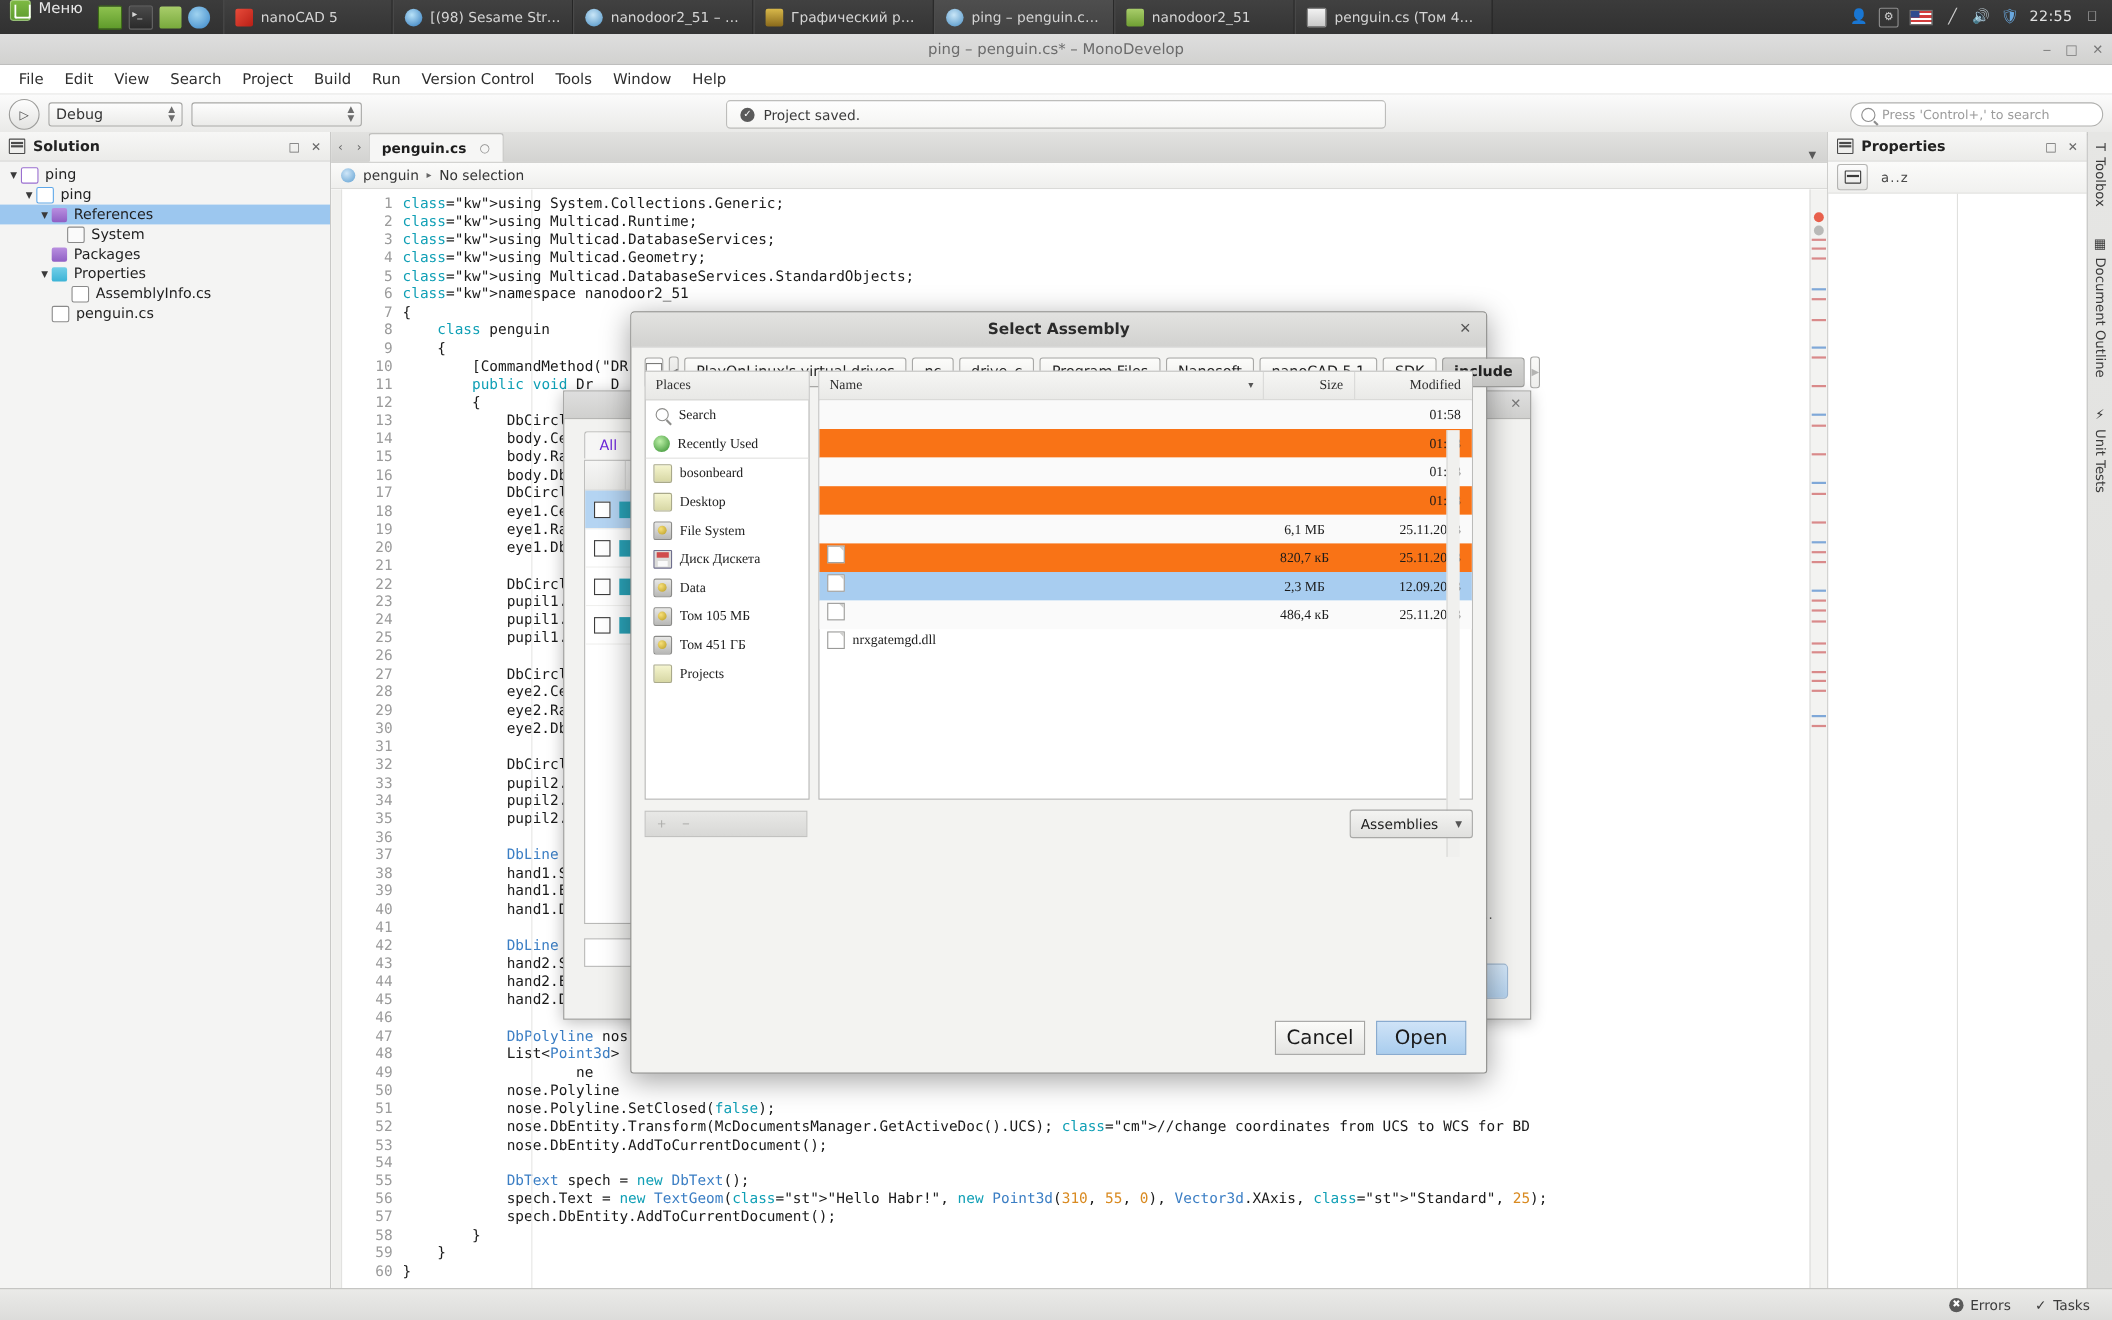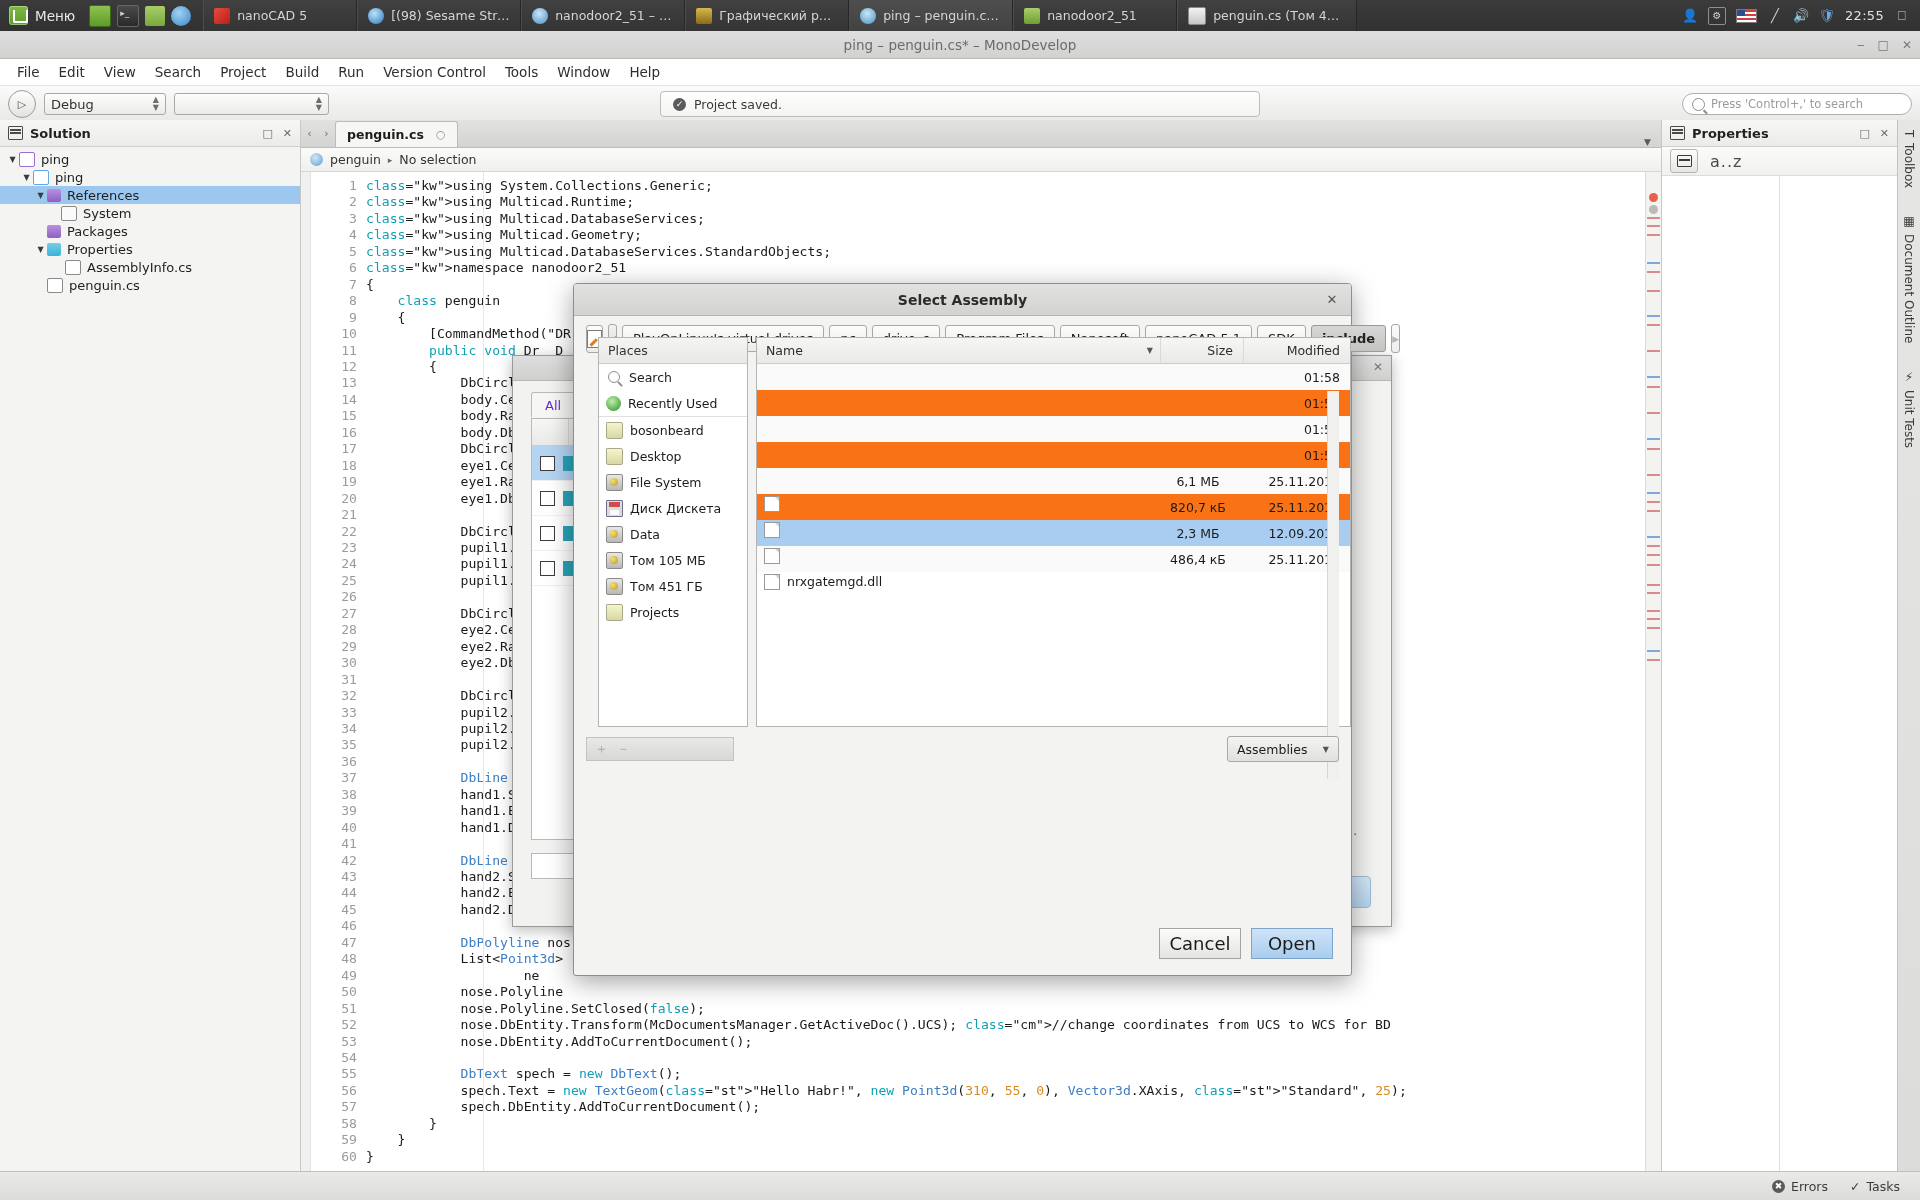--- a/index.html
+++ b/index.html
@@ -9,21 +9,21 @@
     font-size:13px;color:#2b2b2b;background:#d7d7d5;
     position:relative;
   }
   
   #taskbar{
     position:absolute;left:0;top:0;width:1920px;height:31px;
     background:linear-gradient(#3b3b3b,#313131);
     border-bottom:1px solid #1e1e1e;
     display:flex;align-items:center;color:#dcdcdc;font-size:13px;
   }
-  .tb-menu{display:flex;align-items:center;gap:7px;padding:0 9px;height:31px;}
+  .tb-menu{display:flex;gap:7px;padding:0 9px;height:31px;}
   .tb-menu .mint{
     width:19px;height:19px;border-radius:3px;
     background:linear-gradient(#7fba44,#5d9b2e);
     position:relative;flex:0 0 auto;
     box-shadow:inset 0 0 0 1px rgba(255,255,255,.35);
   }
   .tb-menu .mint:after{
     content:"";position:absolute;left:4px;top:4px;width:11px;height:11px;
     border:2px solid #fff;border-top:none;border-radius:0 0 2px 2px;
   }
@@ -164,21 +164,21 @@
   .mkdot{position:absolute;left:3px;width:9px;height:9px;border-radius:50%;}
 
   
   #proppad{width:235px;background:#fff;border-left:1px solid #c9c9c7;display:flex;flex-direction:column;}
   #proptoolbar{height:28px;background:linear-gradient(#fbfbfa,#f1f1ef);border-bottom:1px solid #dcdcda;
     display:flex;align-items:center;gap:12px;padding:0 8px;}
   .pbtn{width:26px;height:22px;border:1px solid #b4b4b2;border-radius:3px;
         background:linear-gradient(#fdfdfd,#e6e6e4);display:flex;align-items:center;justify-content:center;}
   .pbtn .g{width:13px;height:10px;border:1.4px solid #3a3a3a;border-radius:1px;position:relative;}
   .pbtn .g:after{content:"";position:absolute;left:1px;right:1px;top:3.2px;height:1.4px;background:#3a3a3a;}
-  #propaz{font-size:16px;color:#4a4a4a;letter-spacing:1px;}
+  #propaz{font-size:12px;color:#4a4a4a;letter-spacing:1px;}
   #propgrid{flex:1;display:flex;}
   #propgrid .gcol{flex:1;border-right:1px solid #e0e0de;}
   #dockstrip{width:22px;background:linear-gradient(#e6e6e4,#dcdcda);border-left:1px solid #c3c3c1;
     display:flex;flex-direction:column;align-items:center;padding-top:10px;gap:26px;}
   .dockitem{writing-mode:vertical-rl;font-size:12px;color:#3a3a3a;display:flex;align-items:center;gap:6px;}
   .dockitem .di{font-size:12px;}
 
   
   #statusbar{position:absolute;left:0;bottom:0;width:1920px;height:29px;
     background:linear-gradient(#eaeae8,#dcdcda);border-top:1px solid #c0c0be;
@@ -234,21 +234,21 @@
   .pbicon .pen{position:absolute;right:3px;bottom:3px;width:9px;height:2.5px;background:#e07c20;transform:rotate(-45deg);}
   .pbnav{width:24px;height:27px;border:1px solid #a6a6a4;border-radius:3px;
     background:linear-gradient(#f2f2f0,#dcdcda);display:flex;align-items:center;justify-content:center;font-size:9px;color:#555;}
   .pbnav.dim{color:#b5b5b3;background:linear-gradient(#fafaf8,#eeeeec);}
   .crumb{
     height:27px;border:1px solid #a8a8a6;border-radius:3px;
     background:linear-gradient(#fcfcfa,#ececea);display:flex;align-items:center;padding:0 10px;
     font-size:13px;color:#222;box-sizing:border-box;white-space:nowrap;
   }
   .crumb.active{background:linear-gradient(#d6d6d4,#c4c4c2);font-weight:bold;border-color:#999997;}
-  #fdmain{position:absolute;left:24px;top:53px;width:753px;height:390px;display:flex;gap:8px;}
+  #fdmain{position:absolute;left:12px;top:53px;width:753px;height:390px;display:flex;gap:8px;font-family:Liberation Serif, serif;}
   
   #places{width:148px;border:1px solid #b4b4b2;background:#fff;display:flex;flex-direction:column;}
   #placeshdr{height:25px;background:linear-gradient(#f4f4f2,#e8e8e6);border-bottom:1px solid #cdcdcb;
     display:flex;align-items:center;padding-left:9px;font-size:12.5px;color:#333;}
   .place{display:flex;align-items:center;gap:7px;height:26px;padding-left:7px;font-size:12.5px;color:#1c1c1c;}
   .place.sep{border-top:1px solid #e0e0de;}
   .picon{width:15px;height:15px;flex:0 0 auto;position:relative;}
   .picon.search{border:1.8px solid #8d8d8b;border-radius:50%;width:10px;height:10px;margin:2px;}
   .picon.search:after{content:"";position:absolute;right:-4px;bottom:-3px;width:6px;height:2px;background:#8d8d8b;transform:rotate(45deg);}
   .picon.recent{border-radius:50%;background:radial-gradient(circle at 40% 35%,#bdf0a8,#2f8b2a);}

